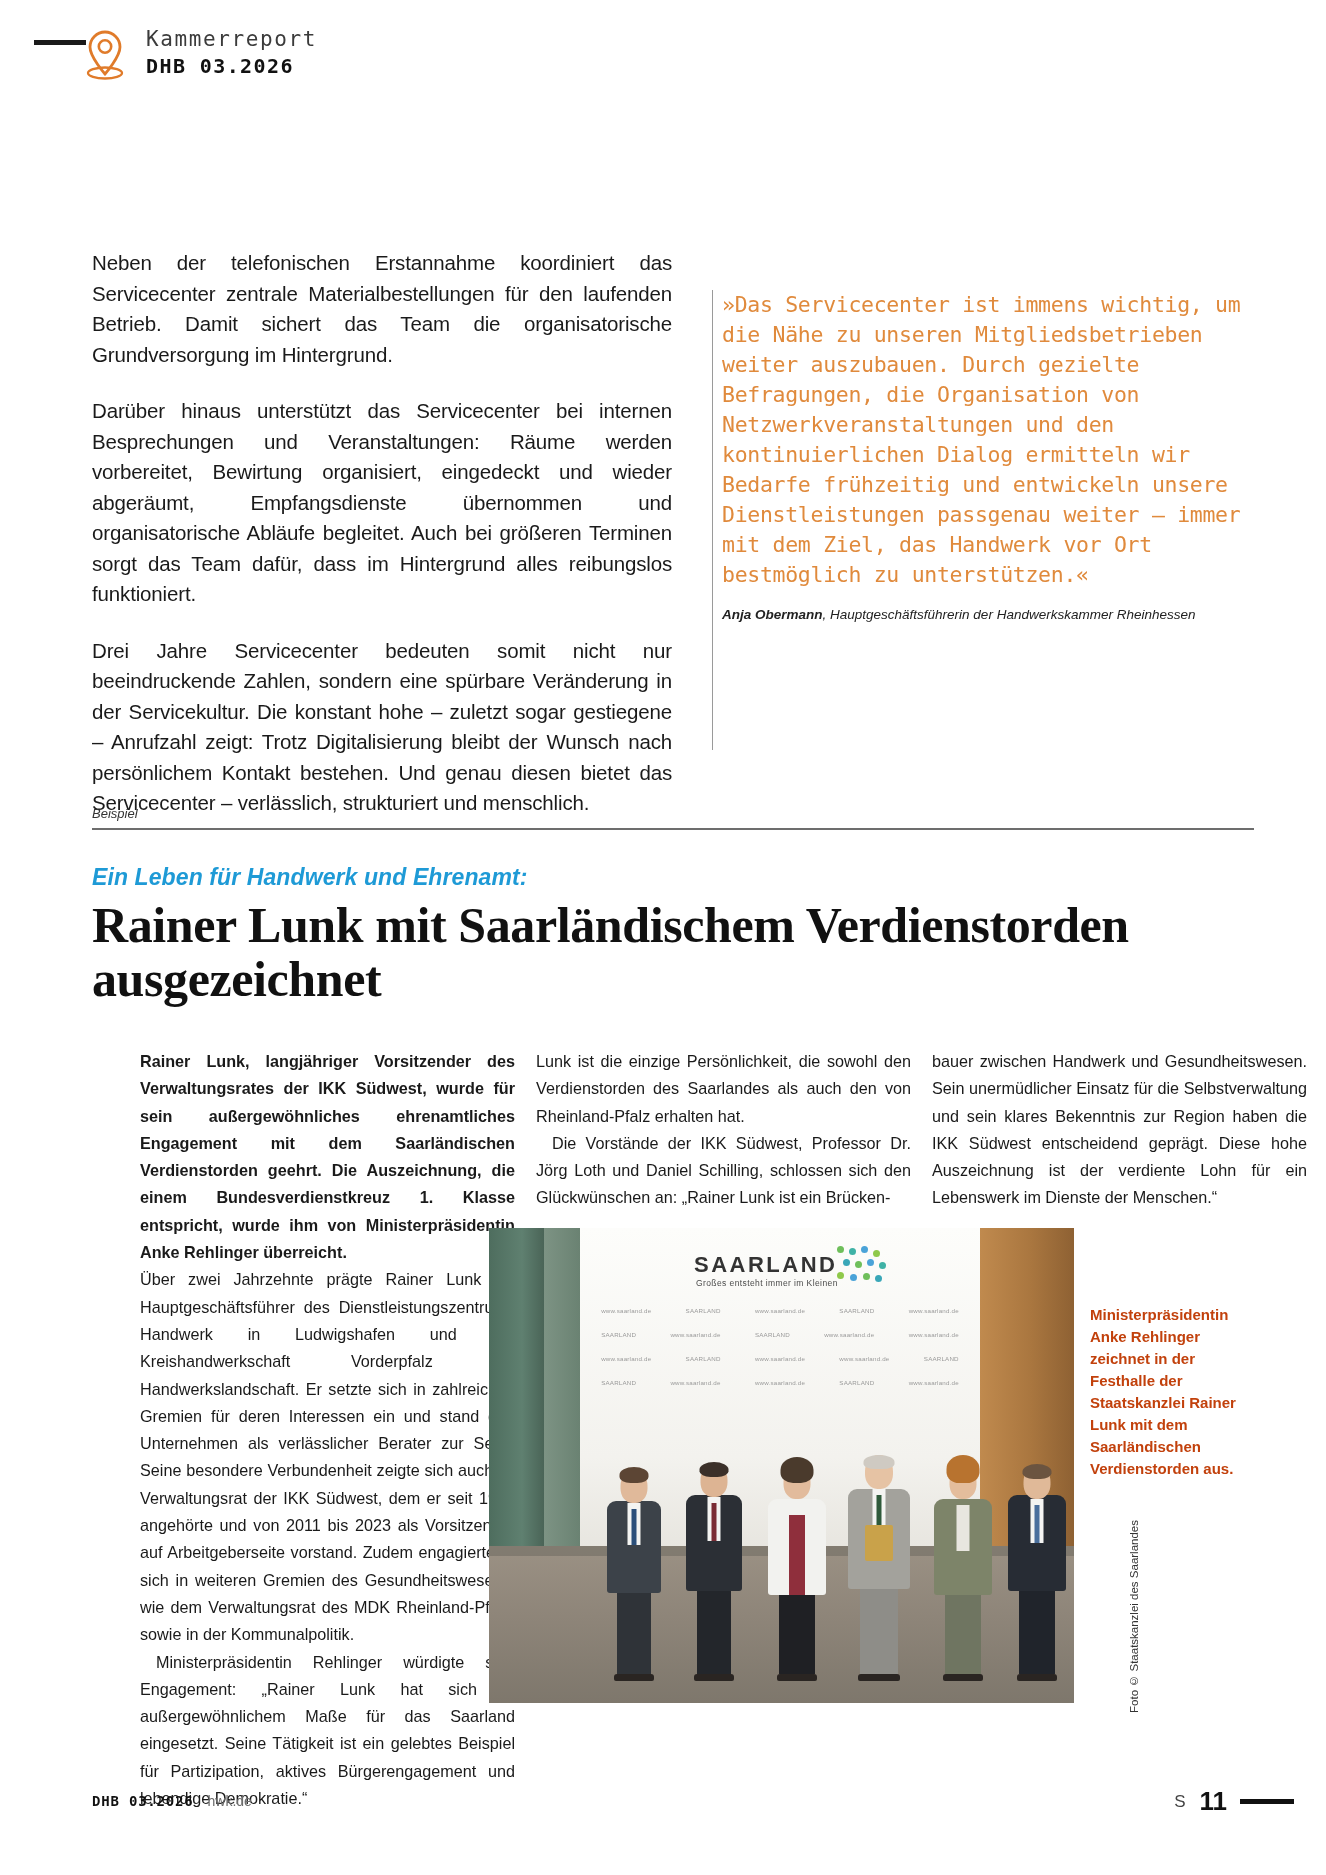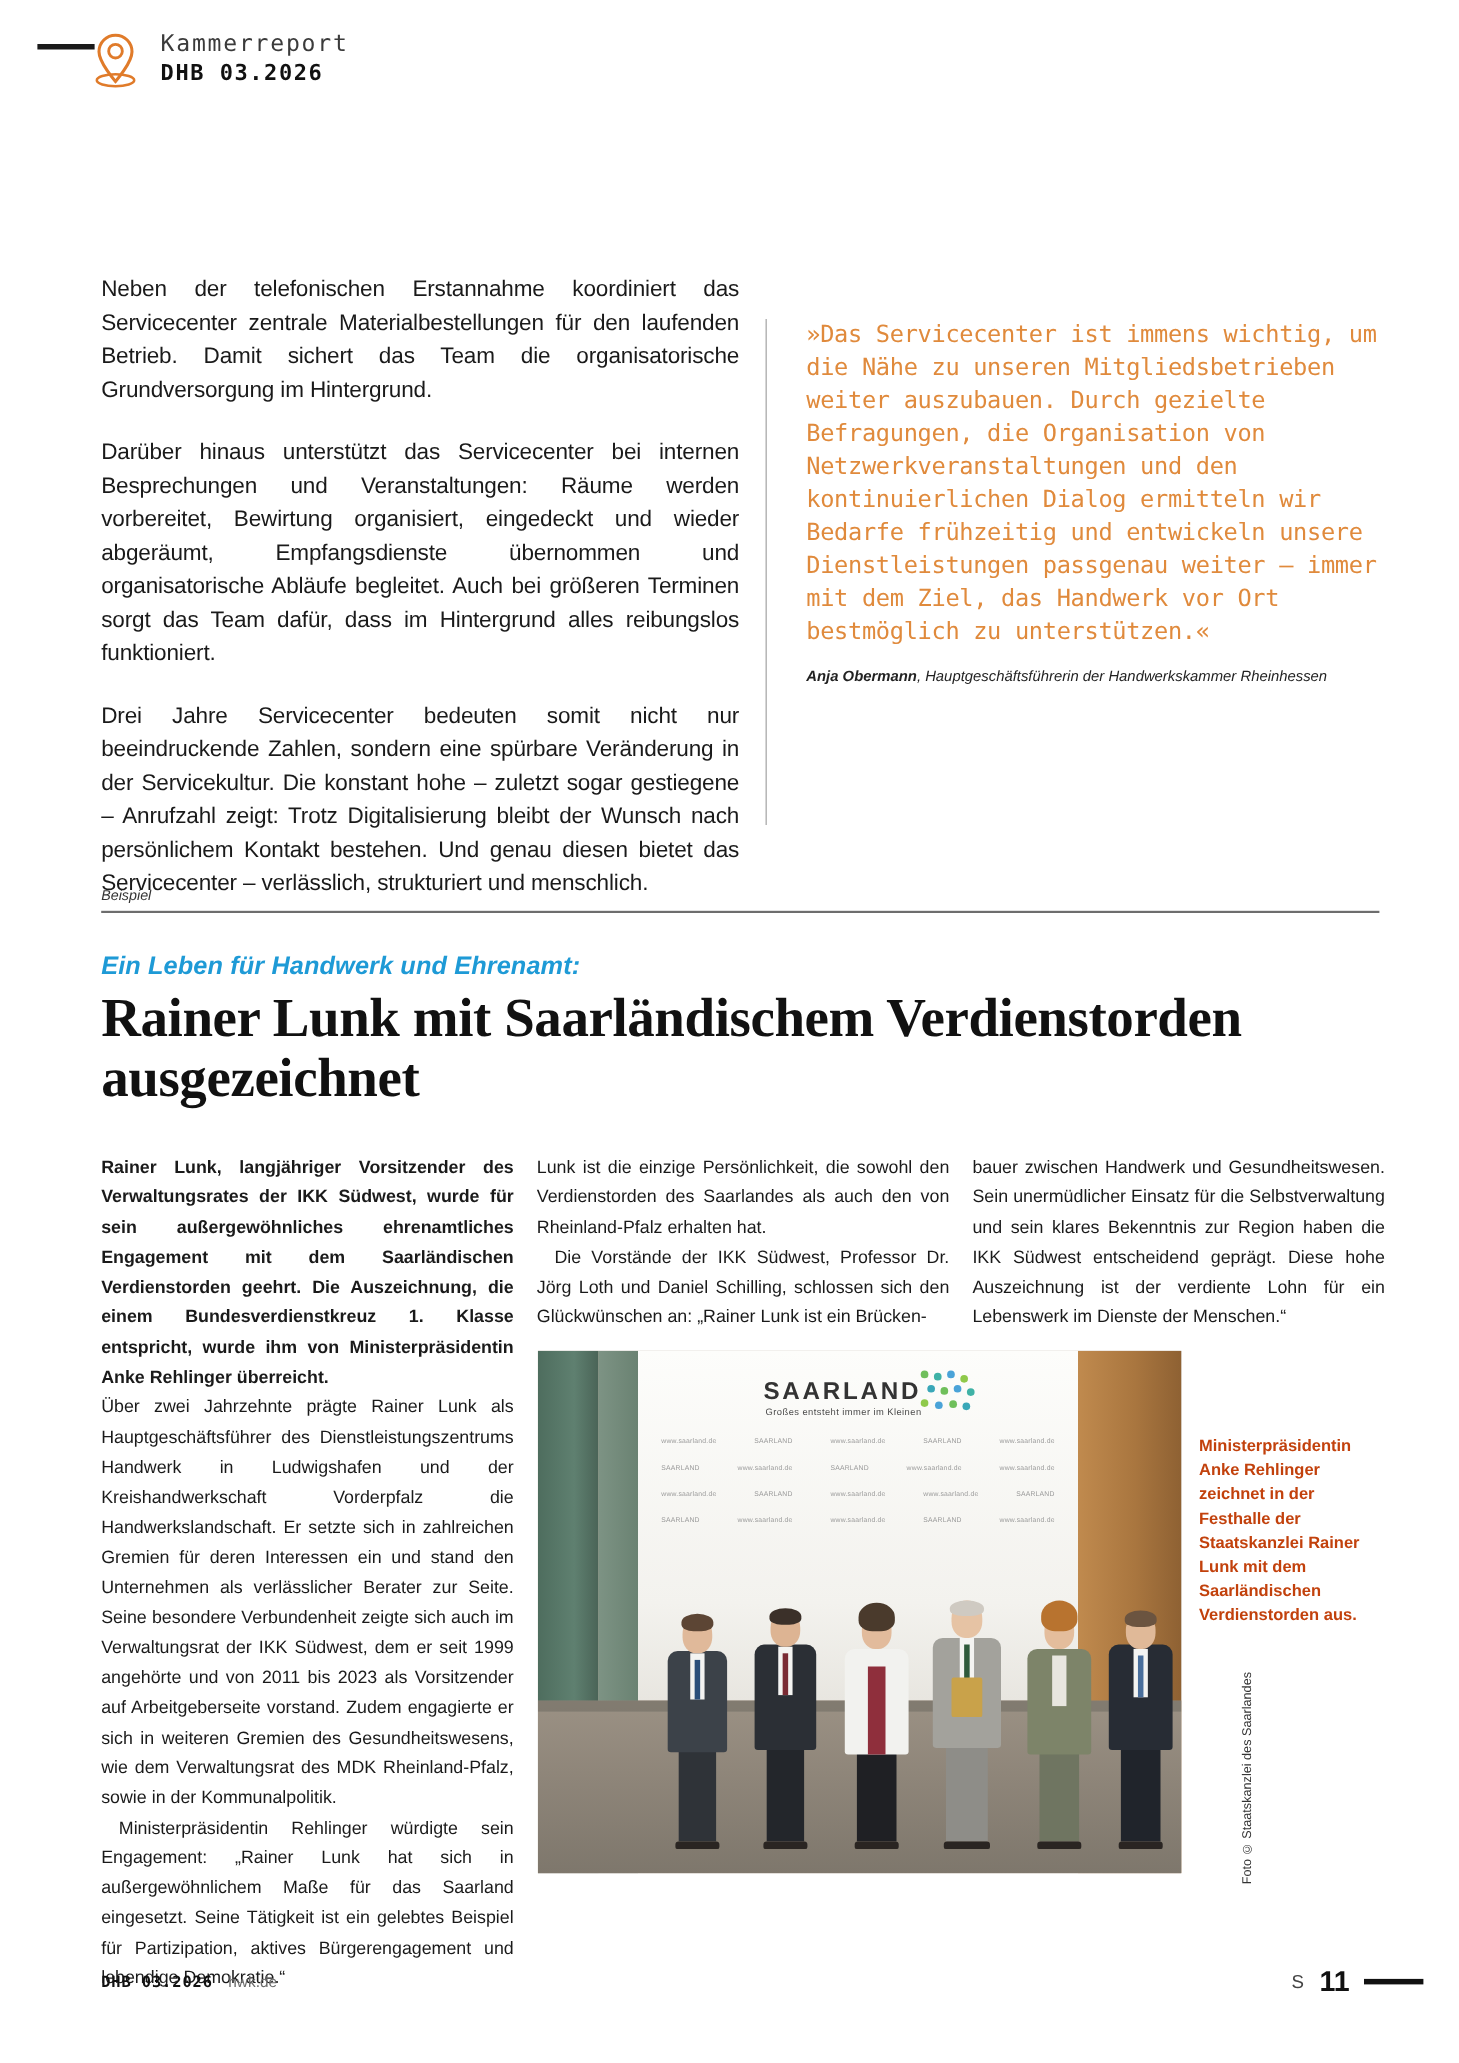--- a/index.html
+++ b/index.html
@@ -92,25 +92,25 @@
     line-height: 30.5px;
     color: #1a1a1a;
     text-align: justify;
     font-stretch: condensed;
     letter-spacing: -0.15px;
   }
   .body-narrow p:last-child { margin-bottom: 0; }
 
   .quote-col {
     position: absolute;
-    left: 604px;
+    left: 620px;
     top: 42px;
     width: 545px;
     border-left: 1.5px solid #9a9a9a;
-    padding-left: 36px;
+    padding-left: 9px;
     min-height: 460px;
   }
   .pull-quote {
     font-family: "DejaVu Sans Mono", monospace;
     font-size: 21.5px;
     line-height: 30px;
     color: #e08a3c;
     letter-spacing: -0.3px;
     margin: 0;
   }
@@ -176,20 +176,21 @@
   .art-cols {
     position: absolute;
     left: 92px;
     top: 1048px;
     width: 1162px;
   }
   .art-col {
     position: absolute;
     top: 0;
     width: 375px;
+    margin-left: 48px;
   }
   .art-col.c1 { left: 0; }
   .art-col.c2 { left: 396px; }
   .art-col.c3 { left: 792px; }
 
   .art-col p {
     margin: 0;
     font-family: "Liberation Sans", sans-serif;
     font-size: 16.2px;
     line-height: 27.3px;

